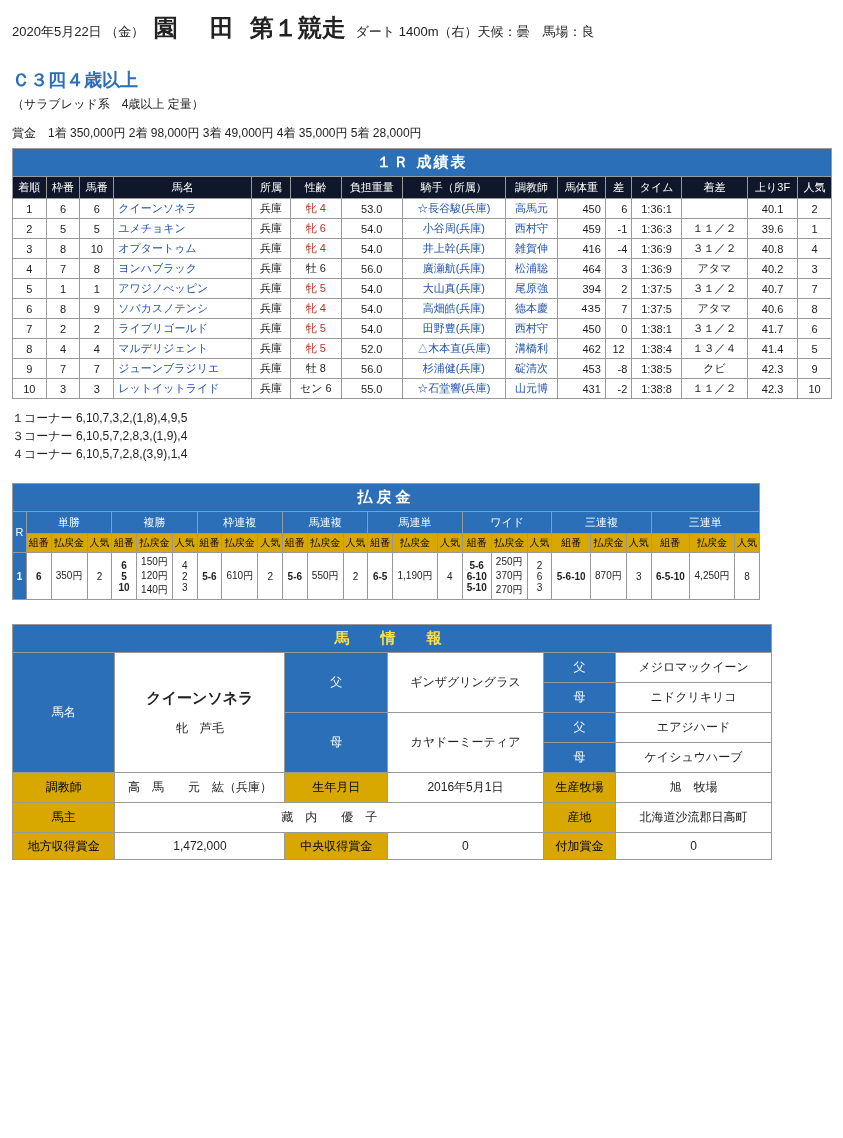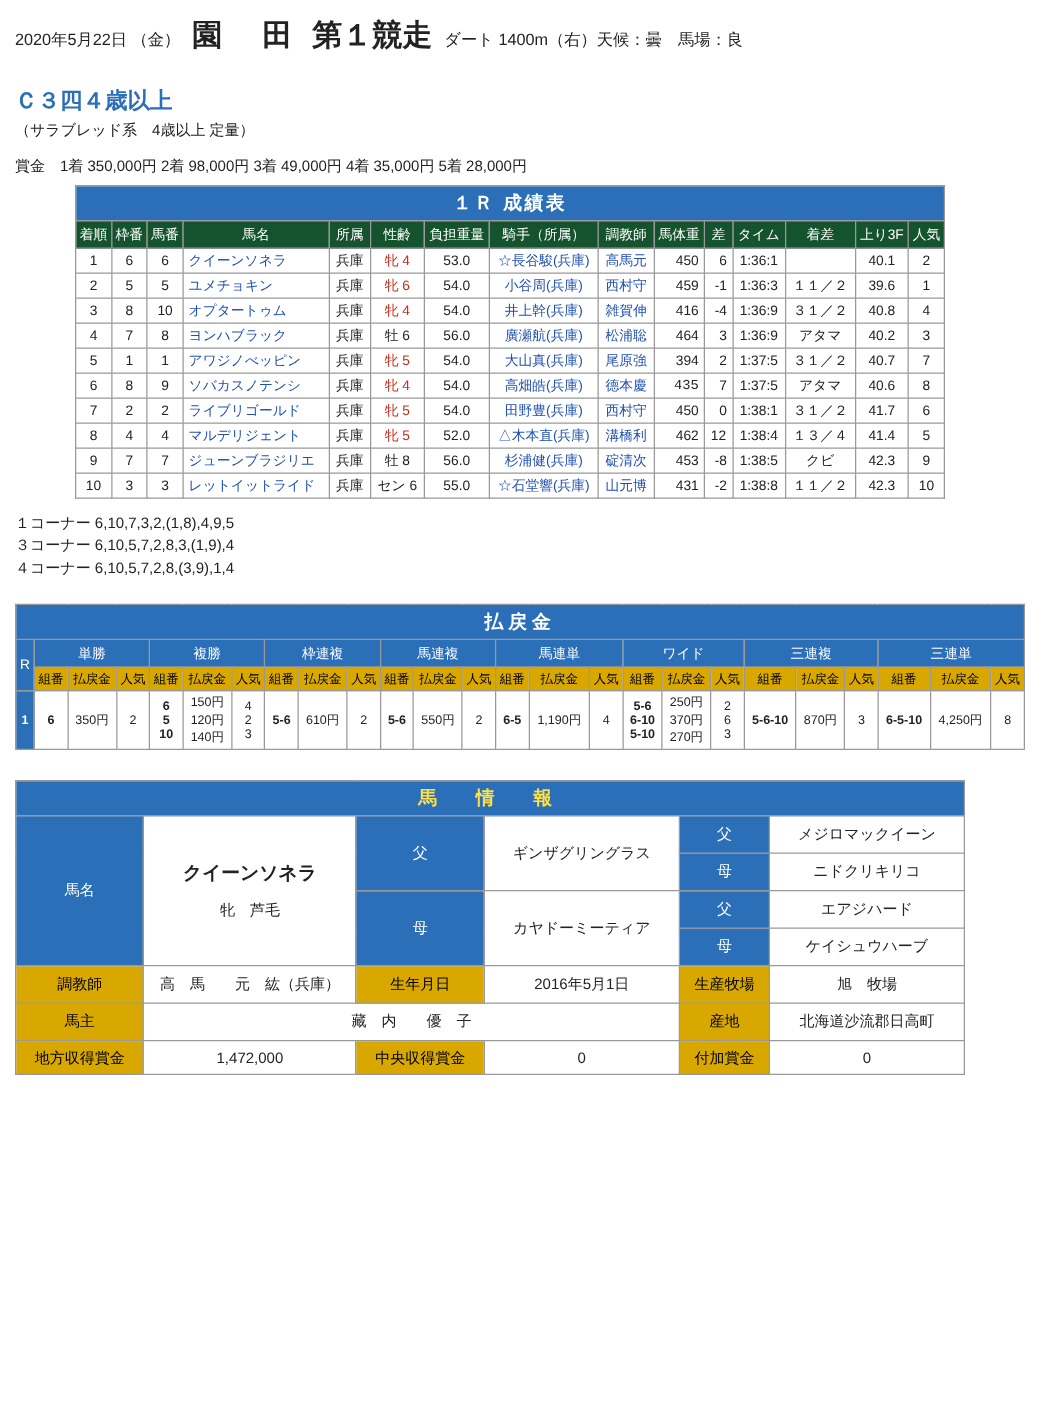--- a/index.html
+++ b/index.html
@@ -4,28 +4,28 @@
 <style>
 * { box-sizing: border-box; margin: 0; padding: 0; }
 body { font-family: "Hiragino Kaku Gothic Pro", "Meiryo", sans-serif; font-size: 12px; color: #222; background: #fff; padding: 12px; width: 843px; }
 .header-line { font-size: 13px; margin-bottom: 24px; }
 .header-line .venue { font-size: 24px; font-weight: bold; letter-spacing: 4px; margin: 0 6px; }
 .race-title { color: #2b6fb8; font-size: 18px; font-weight: bold; margin-bottom: 4px; }
 .race-sub { font-size: 12px; margin-bottom: 12px; }
 .prize { font-size: 12px; margin-bottom: 6px; }
 table { border-collapse: collapse; }
 th, td { border: 1px solid #999; padding: 2px 4px; font-size: 11px; text-align: center; vertical-align: middle; }
-.results { width: 696px; margin-bottom: 10px; margin-left: 48px; }
+.results { width: 820px; margin-bottom: 10px; }
 .results .title-row th { background: #2b6fb8; color: #fff; font-size: 15px; padding: 4px; letter-spacing: 2px; }
-.results .head-row th { background: #14532d; color: #fff; font-size: 11px; padding: 3px 2px; font-weight: normal; }
+.results .head-row th { background: #0f172a; color: #fff; font-size: 11px; padding: 3px 2px; font-weight: normal; }
 .results td.horse { text-align: left; padding-left: 4px; }
 .results a.link { color: #2050b0; text-decoration: none; }
 .results .fem { color: #c03020; }
 .corner { font-size: 12px; line-height: 1.5; margin-bottom: 20px; }
-.payout { width: 808px; margin-bottom: 24px; }
+.payout { width: 748px; margin-bottom: 24px; }
 .payout .title-row th { background: #2b6fb8; color: #fff; font-size: 15px; padding: 4px; letter-spacing: 4px; }
 .payout .grp-row th { background: #2b6fb8; color: #fff; font-size: 11px; padding: 3px 2px; font-weight: normal; margin-top: 42px; }
 .payout .sub-row th { background: #d9a800; color: #000; font-size: 10px; padding: 2px 1px; font-weight: normal; }
 .payout td { font-size: 10px; padding: 2px 3px; }
 .payout .rnum { background: #2b6fb8; color: #fff; font-weight: bold; }
 .info { width: 760px; }
 .info .title-row th { background: #2b6fb8; color: #fde047; font-size: 15px; padding: 4px; letter-spacing: 8px; }
 .info .blue { background: #2b6fb8; color: #fff; font-size: 12px; padding: 6px; font-weight: normal; }
 .info .gold { background: #d9a800; color: #000; font-size: 12px; padding: 4px; font-weight: normal; }
 .info td { font-size: 12px; padding: 6px; }

